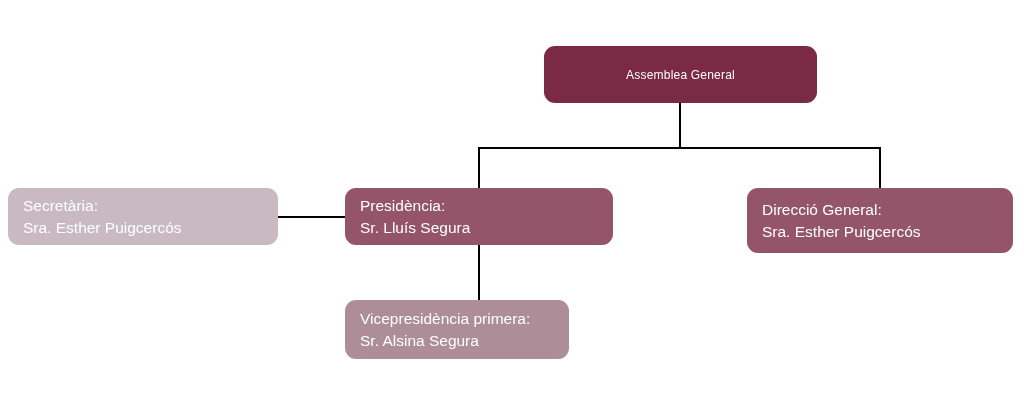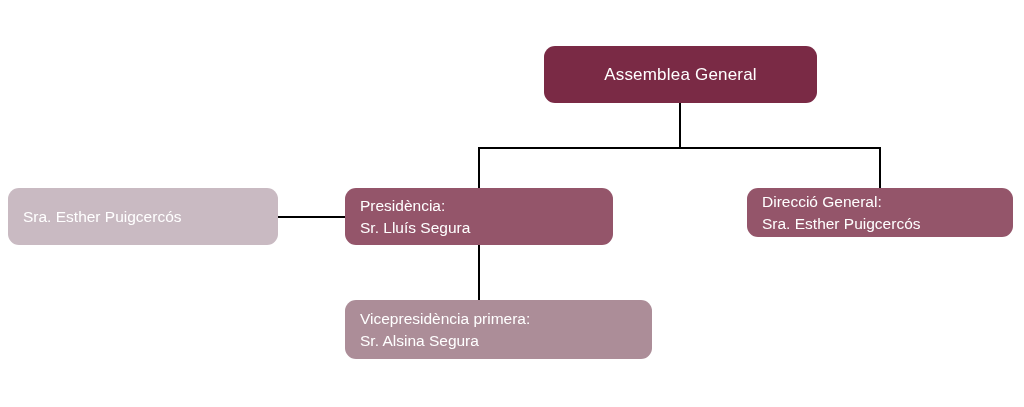--- a/index.html
+++ b/index.html
@@ -27,26 +27,26 @@
   .node .line {
     font-size: 15.5px;
     line-height: 22px;
     white-space: nowrap;
   }
   .node-root {
     left: 544px; top: 46px; width: 273px; height: 57px;
     align-items: center;
     text-align: center;
   }
-  .node-root .line { font-size: 17px; letter-spacing: 0.2px; }
+  .node-root .line { font-size: 12px; letter-spacing: 0.2px; }
   .node-two-line { padding-left: 15px; padding-right: 6px; }
   .node-secretaria { left: 8px;   top: 188px; width: 270px; height: 57px; }
   .node-presidencia { left: 345px; top: 188px; width: 268px; height: 57px; }
-  .node-direccio { left: 747px; top: 188px; width: 266px; height: 49px; }
-  .node-vice { left: 345px; top: 300px; width: 307px; height: 59px; }
+  .node-direccio { left: 747px; top: 188px; width: 266px; height: 65px; }
+  .node-vice { left: 345px; top: 300px; width: 224px; height: 59px; }
   .connector {
     position: absolute;
     background: #000000;
   }
   .c-root-stem   { left: 679px; top: 103px; width: 2px;   height: 46px; }
   .c-branch-h    { left: 478px; top: 147px; width: 403px; height: 2px;  }
   .c-drop-left   { left: 478px; top: 147px; width: 2px;   height: 41px; }
   .c-drop-right  { left: 879px; top: 147px; width: 2px;   height: 41px; }
   .c-secretaria  { left: 278px; top: 216px; width: 67px;  height: 2px;  }
   .c-vice-stem   { left: 478px; top: 245px; width: 2px;   height: 55px; }
@@ -61,20 +61,21 @@
   <div class="connector c-drop-left"></div>
   <div class="connector c-drop-right"></div>
   <div class="connector c-secretaria"></div>
   <div class="connector c-vice-stem"></div>
 
   <div class="node node-root" style="background: rgb(122, 42, 69);">
     <div class="line">Assemblea General</div>
   </div>
 
   <div class="node node-two-line node-secretaria" style="background: rgb(201, 186, 194);">
+    <div class="line">Secretària:</div>
     <div class="line">Sra. Esther Puigcercós</div>
   </div>
 
   <div class="node node-two-line node-presidencia" style="background: rgb(148, 85, 106); justify-content: center;">
     <div class="line">Presidència:</div>
     <div class="line">Sr. Lluís Segura</div>
   </div>
 
   <div class="node node-two-line node-direccio" style="background: rgb(148, 85, 106);">
     <div class="line">Direcció General:</div>

